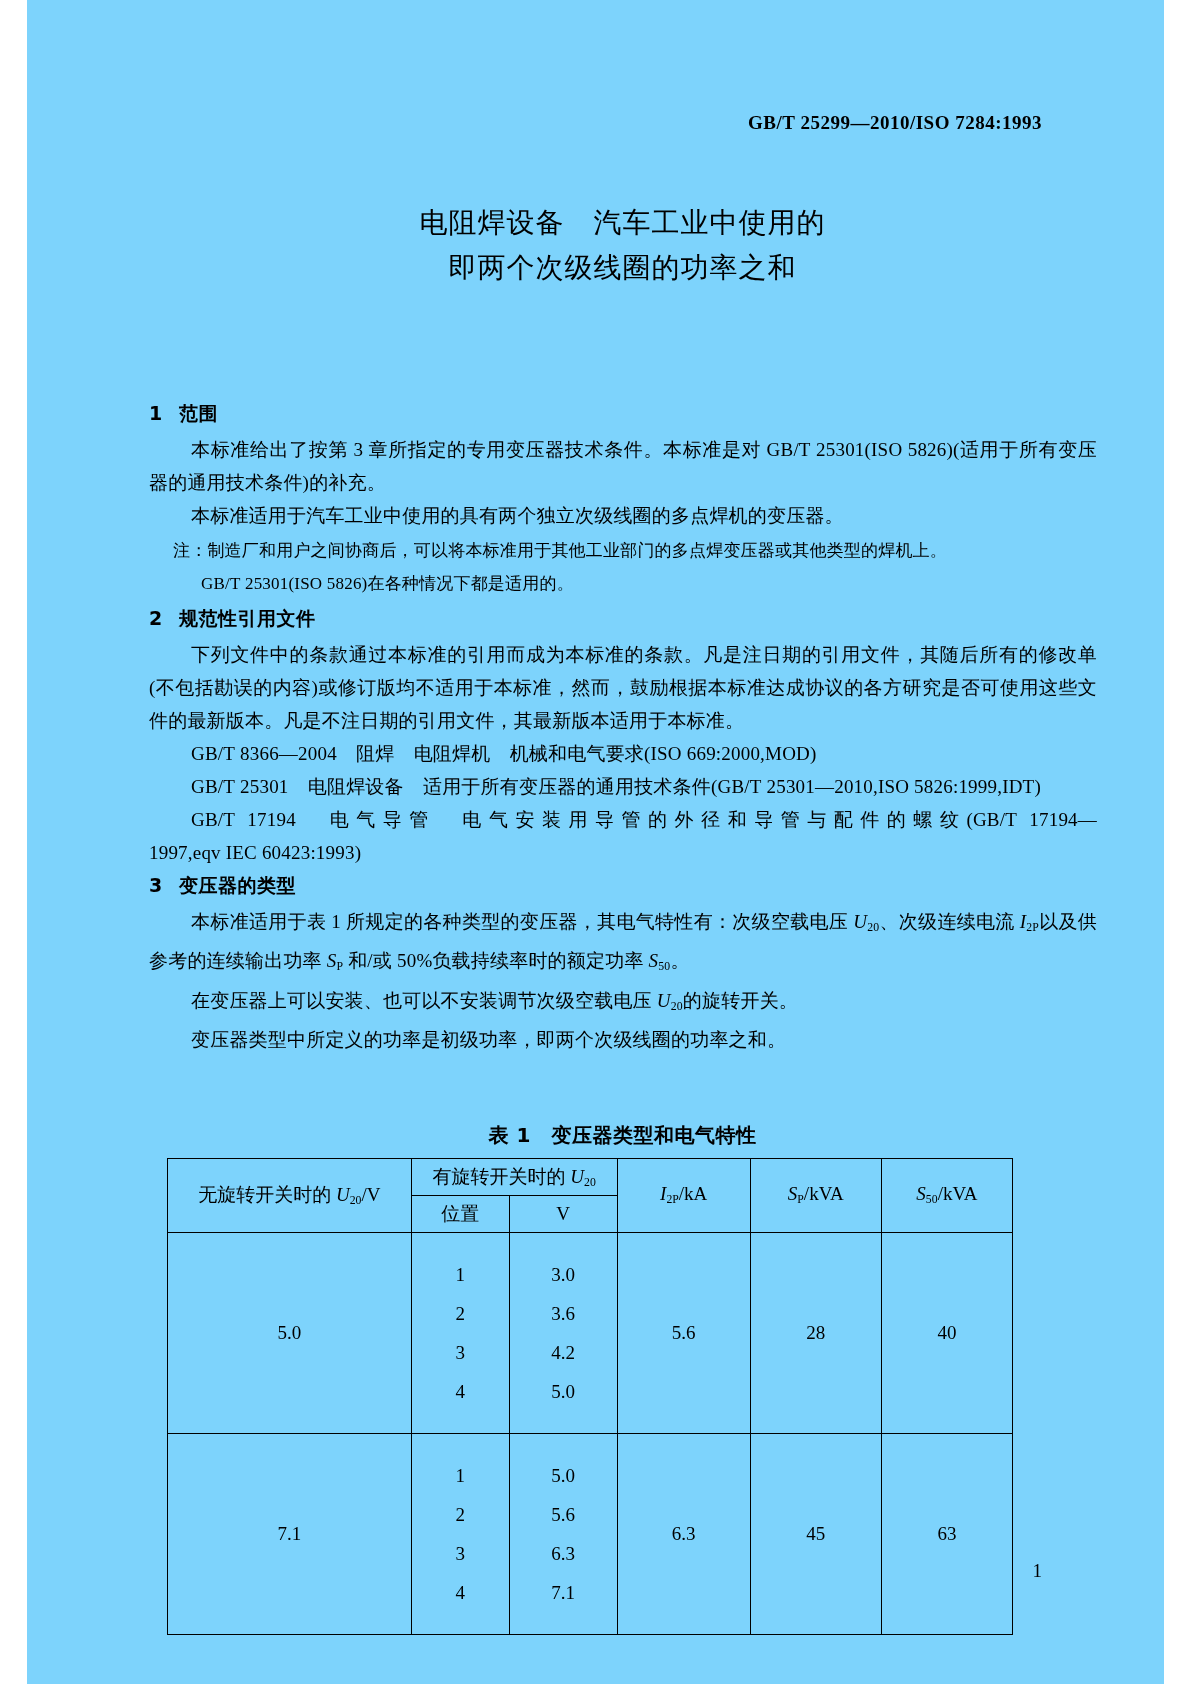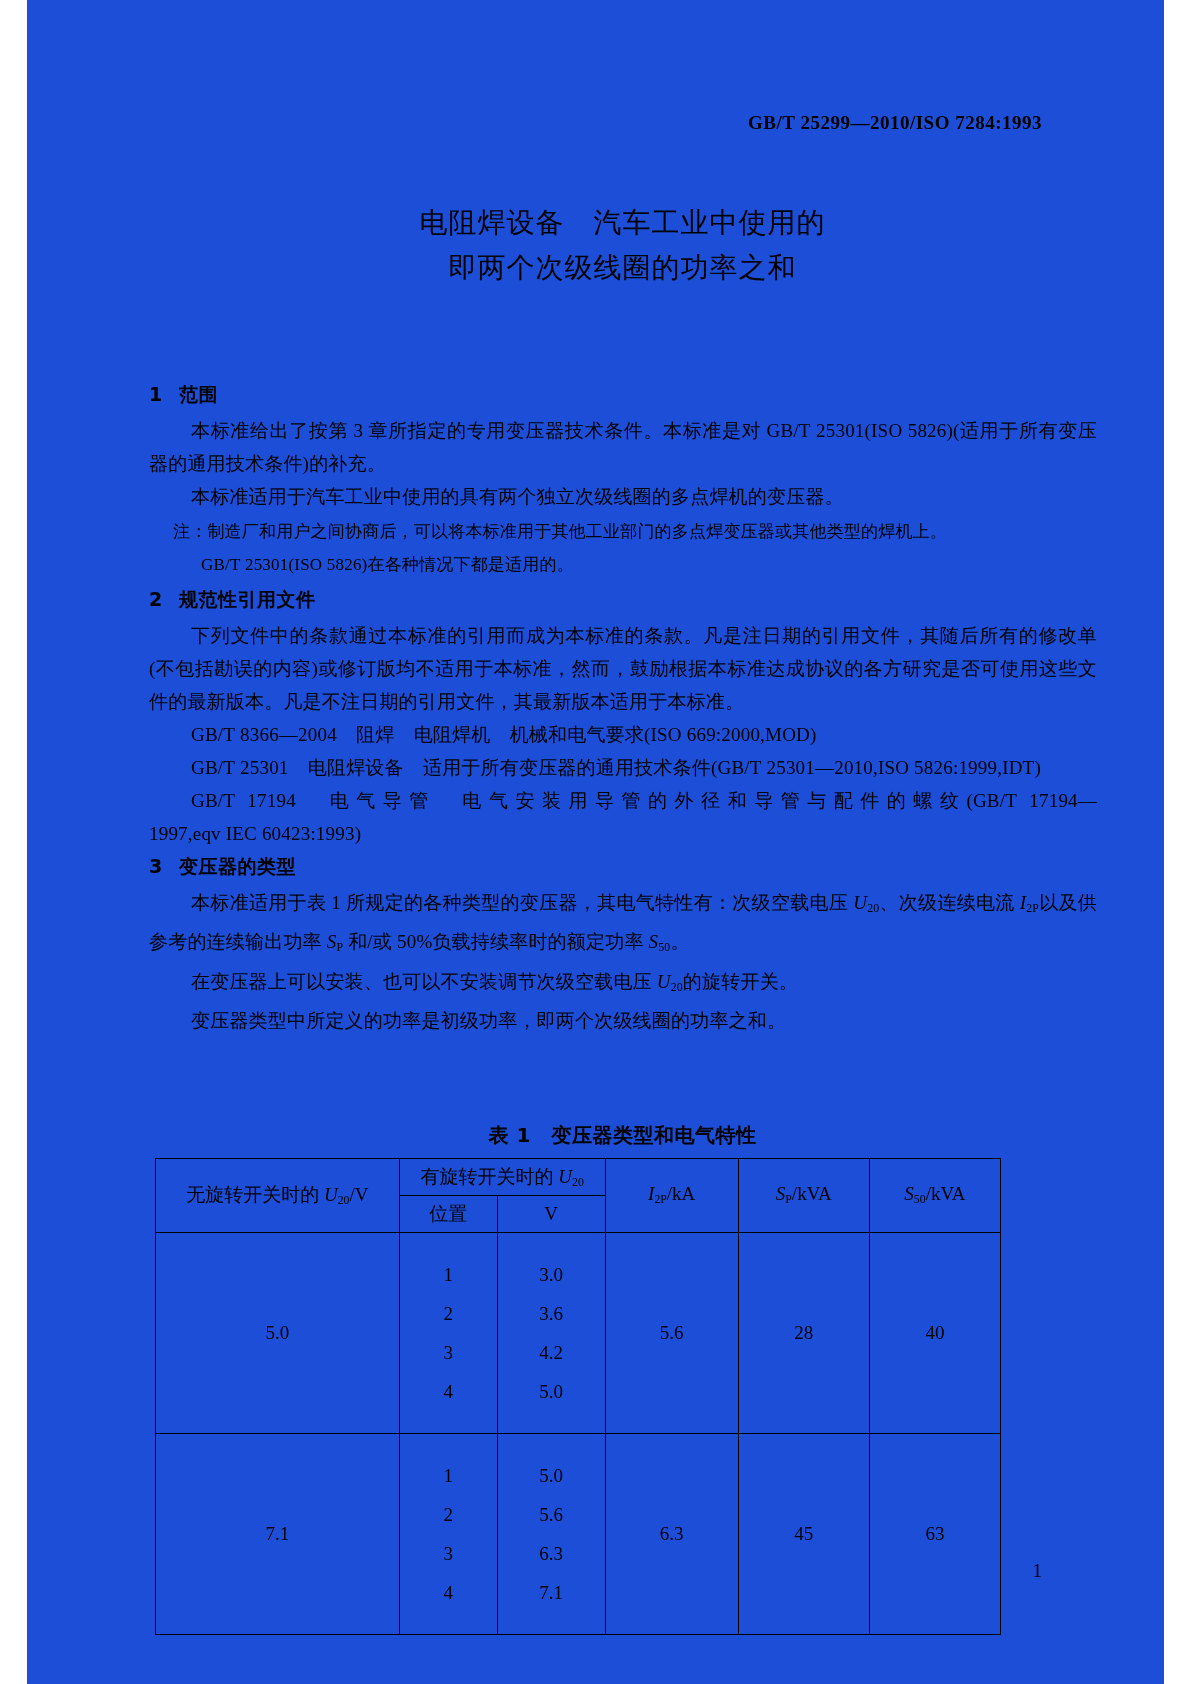--- a/index.html
+++ b/index.html
@@ -9,21 +9,21 @@
   }
   body {
     font-family: "Liberation Serif", "DejaVu Serif", serif;
     color: #000000;
   }
   .page {
     position: relative;
     width: 1137px;
     height: 1684px;
     margin: 0 auto;
-    background: #1d4ed8;
+    background: #7dd3fc;
     overflow: hidden;
     box-sizing: border-box;
   }
 
   
   .running-header {
     position: absolute;
     top: 112px;
     right: 122px;
     font-family: "Liberation Serif", "DejaVu Serif", serif;
@@ -46,21 +46,21 @@
     font-size: 28px;
     font-weight: normal;
     line-height: 45px;
     letter-spacing: 1px;
   }
 
   
   .content {
     position: absolute;
     left: 122px;
-    top: 378px;
+    top: 397px;
     width: 948px;
   }
 
   h2.sec {
     font-family: "DejaVu Sans", "Liberation Sans", sans-serif;
     font-size: 19px;
     font-weight: bold;
     margin: 0 0 4px 0;
     padding: 0;
     line-height: 32px;
@@ -111,21 +111,21 @@
     top: 1122px;
     width: 1191px;
     text-align: center;
     font-family: "DejaVu Sans", "Liberation Sans", sans-serif;
     font-size: 20px;
     font-weight: bold;
     letter-spacing: 0.5px;
   }
   table.t1 {
     position: absolute;
-    left: 128px;
+    left: 140px;
     top: 1158px;
     width: 846px;
     border-collapse: collapse;
     font-family: "Liberation Serif", "DejaVu Serif", serif;
   }
   table.t1 td, table.t1 th {
     border: 1.3px solid #000;
     text-align: center;
     vertical-align: middle;
     font-weight: normal;

